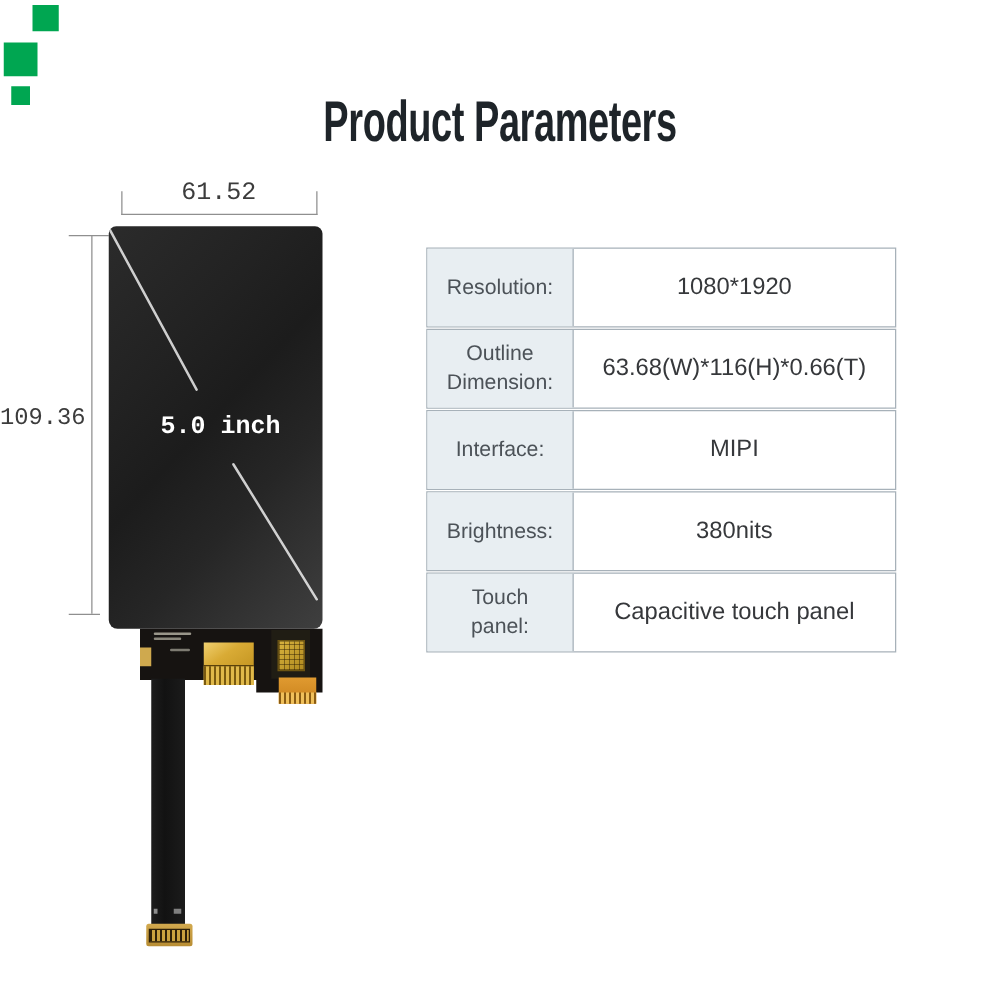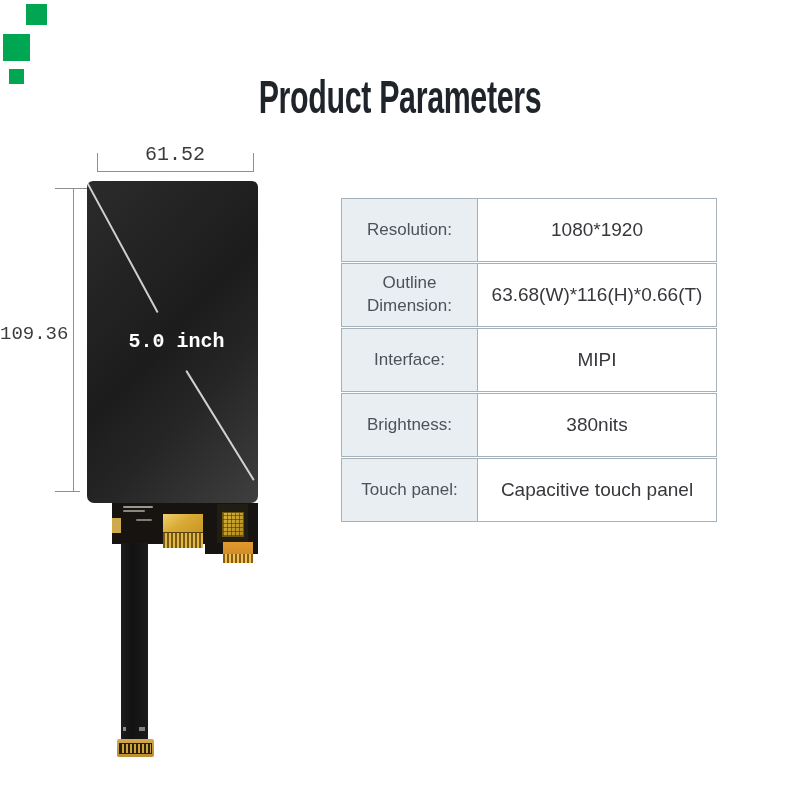--- a/index.html
+++ b/index.html
@@ -83,21 +83,21 @@
   .connector { left:117px; top:739px; width:37px; height:18px;
     background:linear-gradient(#d2a94e,#b88d33); border-radius:2px; }
   .connector .pins { position:absolute; left:2px; right:2px; top:4px; height:9px;
     border:1px solid #2e2009;
     background:repeating-linear-gradient(90deg,#2e2009 0 2px,#caa23f 2px 4px); }
 
   
   .spec-table { position:absolute; left:341px; top:198px; width:376px; }
   .spec-row { display:flex; height:62px; border:1px solid #a7b1b9; margin-top:1px; background:#ffffff; }
   .spec-row:first-child { margin-top:0; }
-  .spec-label { width:136px; box-sizing:border-box; background:#e8eef2;
+  .spec-label { width:117px; box-sizing:border-box; background:#e8eef2;
     border-right:1px solid #a7b1b9; display:flex; align-items:center; justify-content:center;
     text-align:center; font-size:17px; color:#4c5258; line-height:1.35; padding:0 10px; }
   .spec-value { flex:1; display:flex; align-items:center; justify-content:center;
     font-size:19px; color:#36383b; text-align:center; padding:0 6px; }
 </style>
 </head>
 <body>
 
 <div class="canvas">
 

